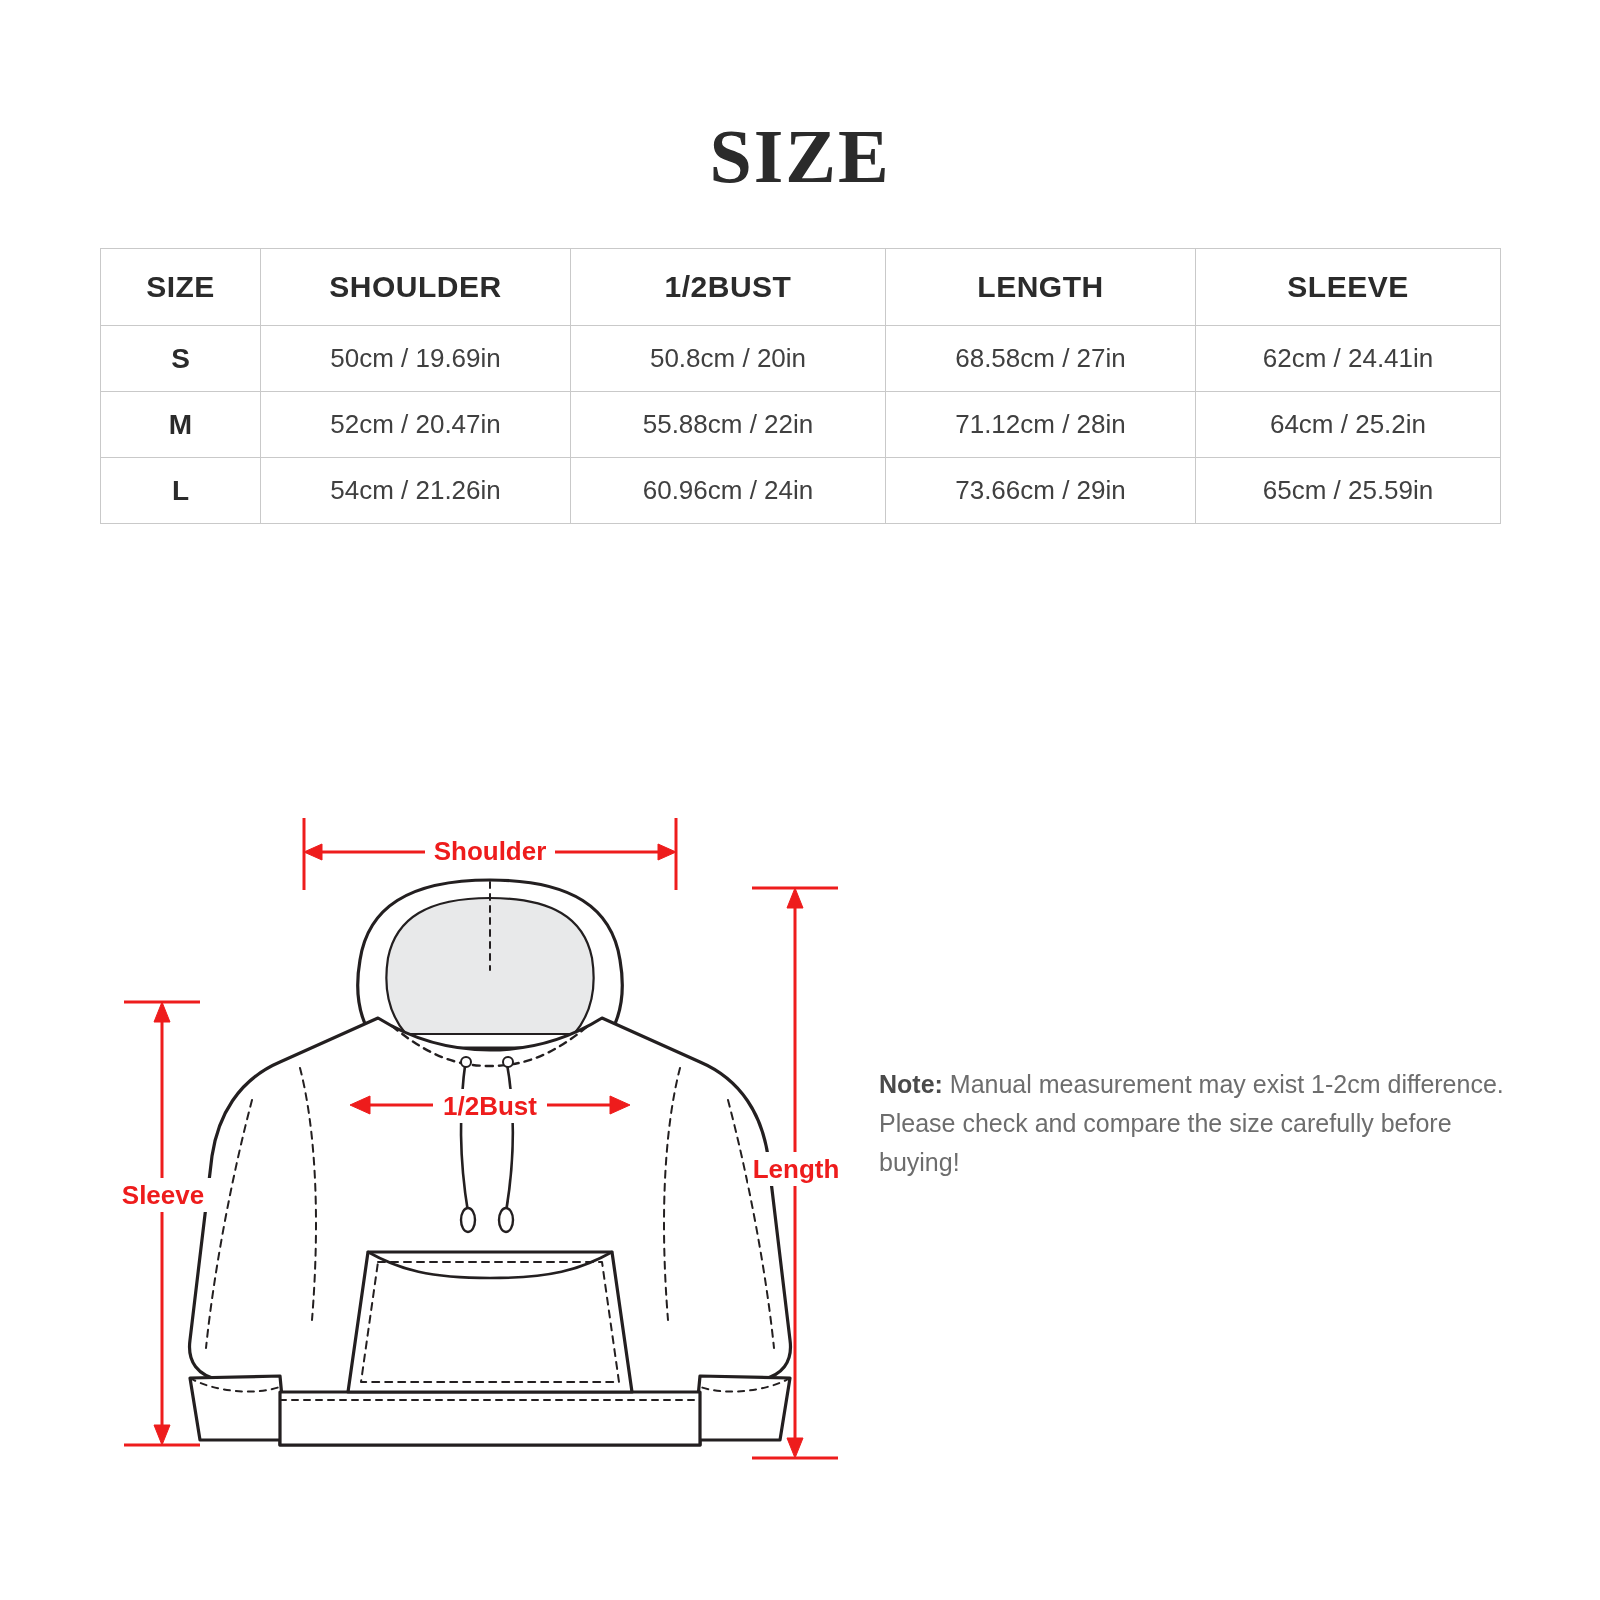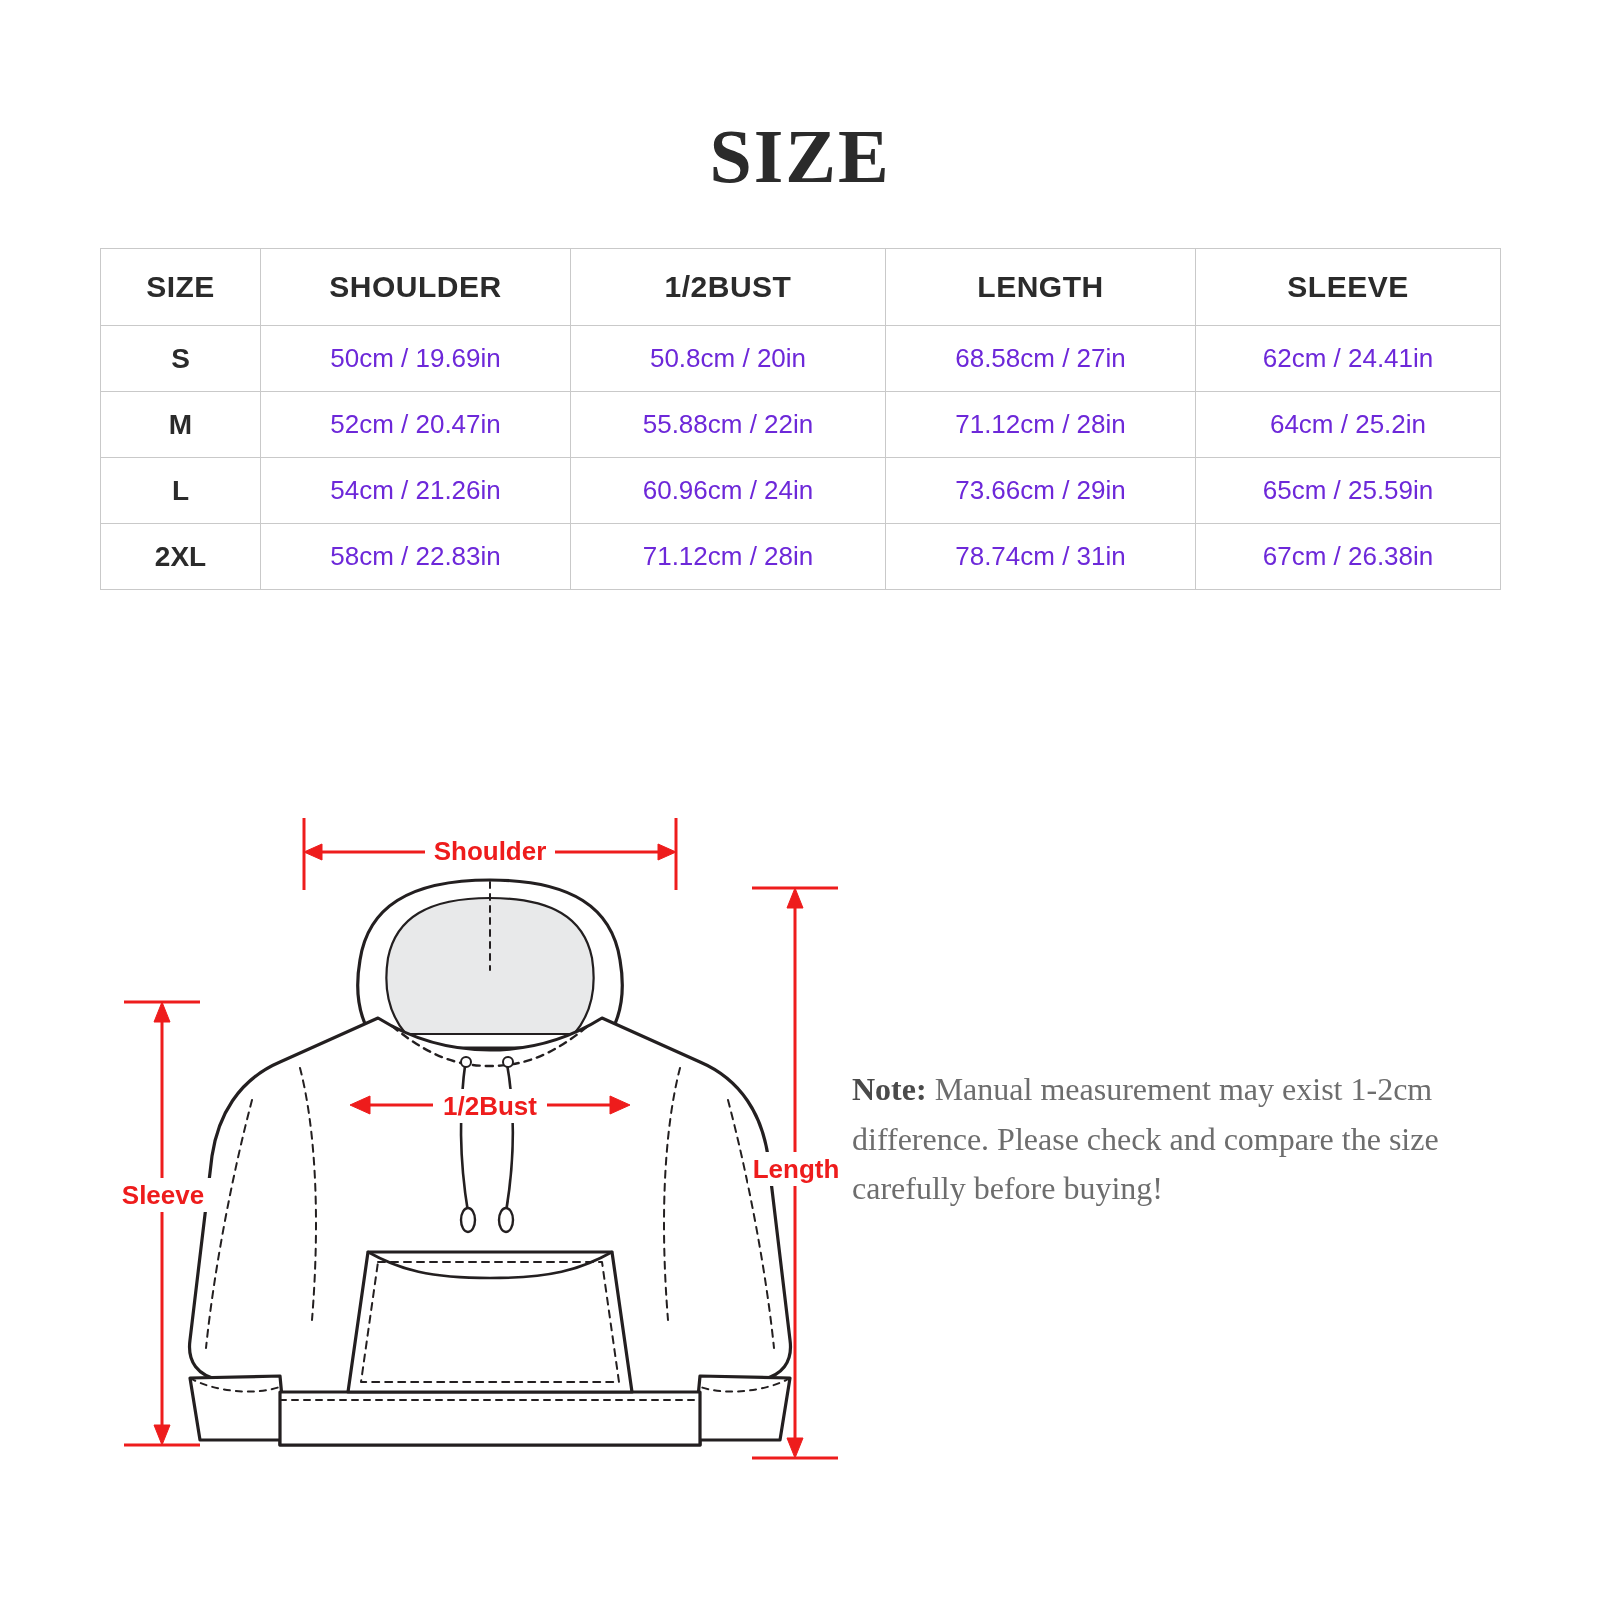--- a/index.html
+++ b/index.html
@@ -48,21 +48,21 @@
   table.size-table thead th {
     height: 74px;
     font-size: 30px;
     font-weight: 700;
     color: #2b2b2b;
     letter-spacing: .5px;
   }
   table.size-table tbody td {
     height: 63px;
     font-size: 26px;
-    color: #6d28d9;
+    color: #404040;
     font-weight: 400;
   }
   table.size-table tbody td.size-col {
     font-weight: 700;
     color: #2b2b2b;
     font-size: 28px;
   }
   col.c-size   { width: 160px; }
   col.c-sh     { width: 310px; }
   col.c-bust   { width: 315px; }
@@ -79,27 +79,27 @@
   }
   .diagram svg {
     position: absolute;
     left: 0;
     top: 0;
   }
 
   
   .note {
     position: absolute;
-    left: 852px;
+    left: 879px;
     top: 1065px;
     width: 640px;
-    font-size: 32px;
+    font-size: 25px;
     line-height: 1.55;
     color: #6d6d6d;
-    font-family: Liberation Serif, serif;
+    font-family: Liberation Sans, sans-serif;
   }
   .note b {
     color: #4a4a4a;
     font-weight: 700;
   }
 </style>
 </head>
 <body>
 
 <h1 class="page-title">SIZE</h1>
@@ -136,27 +136,20 @@
         <td>55.88cm / 22in</td>
         <td>71.12cm / 28in</td>
         <td>64cm / 25.2in</td>
       </tr>
       <tr>
         <td class="size-col">L</td>
         <td>54cm / 21.26in</td>
         <td>60.96cm / 24in</td>
         <td>73.66cm / 29in</td>
         <td>65cm / 25.59in</td>
-      </tr>
-      <tr>
-        <td class="size-col">2XL</td>
-        <td>58cm / 22.83in</td>
-        <td>71.12cm / 28in</td>
-        <td>78.74cm / 31in</td>
-        <td>67cm / 26.38in</td>
       </tr>
     </tbody>
   </table>
 </div>
 
 <div class="diagram">
   <svg width="1600" height="800" viewBox="0 0 1600 800" xmlns="http://www.w3.org/2000/svg">
 
     <g fill="none" stroke="#231f20" stroke-width="3.2" stroke-linejoin="round" stroke-linecap="round">
 

